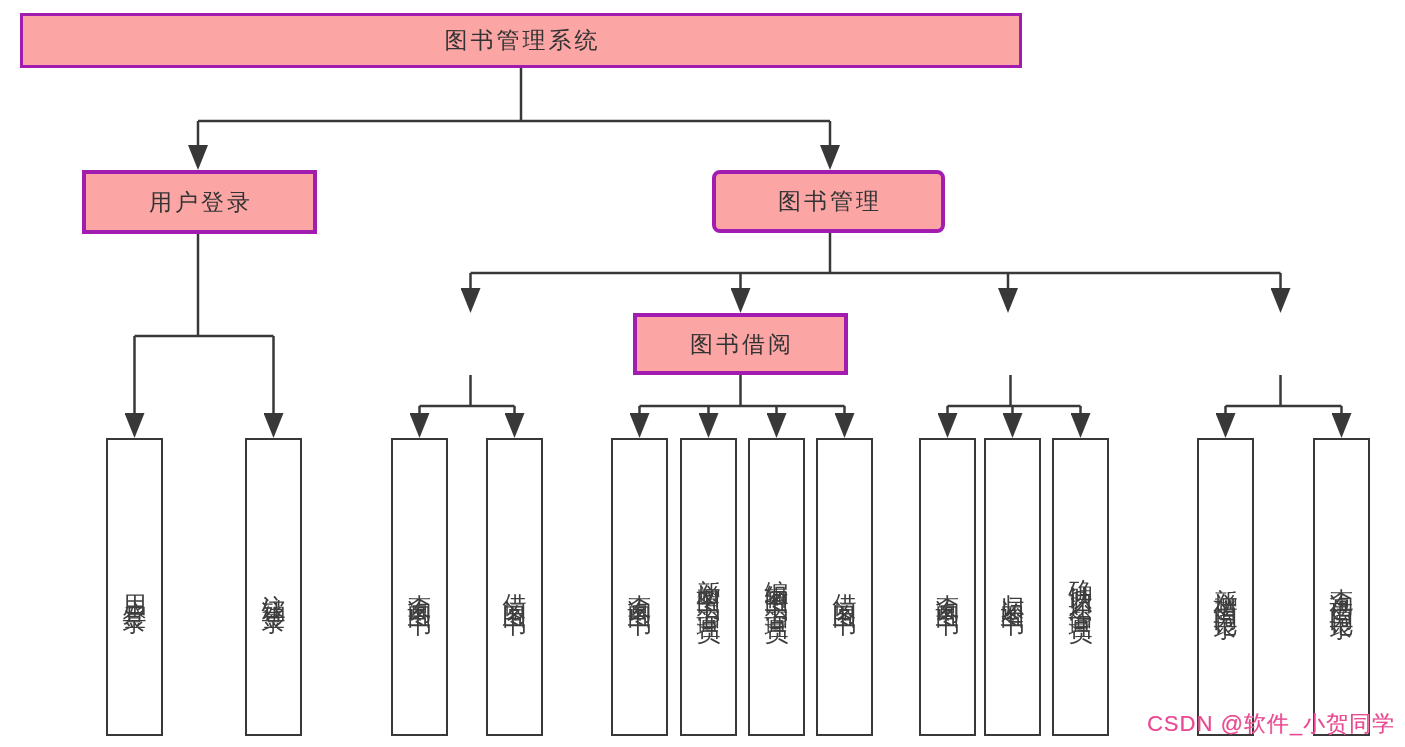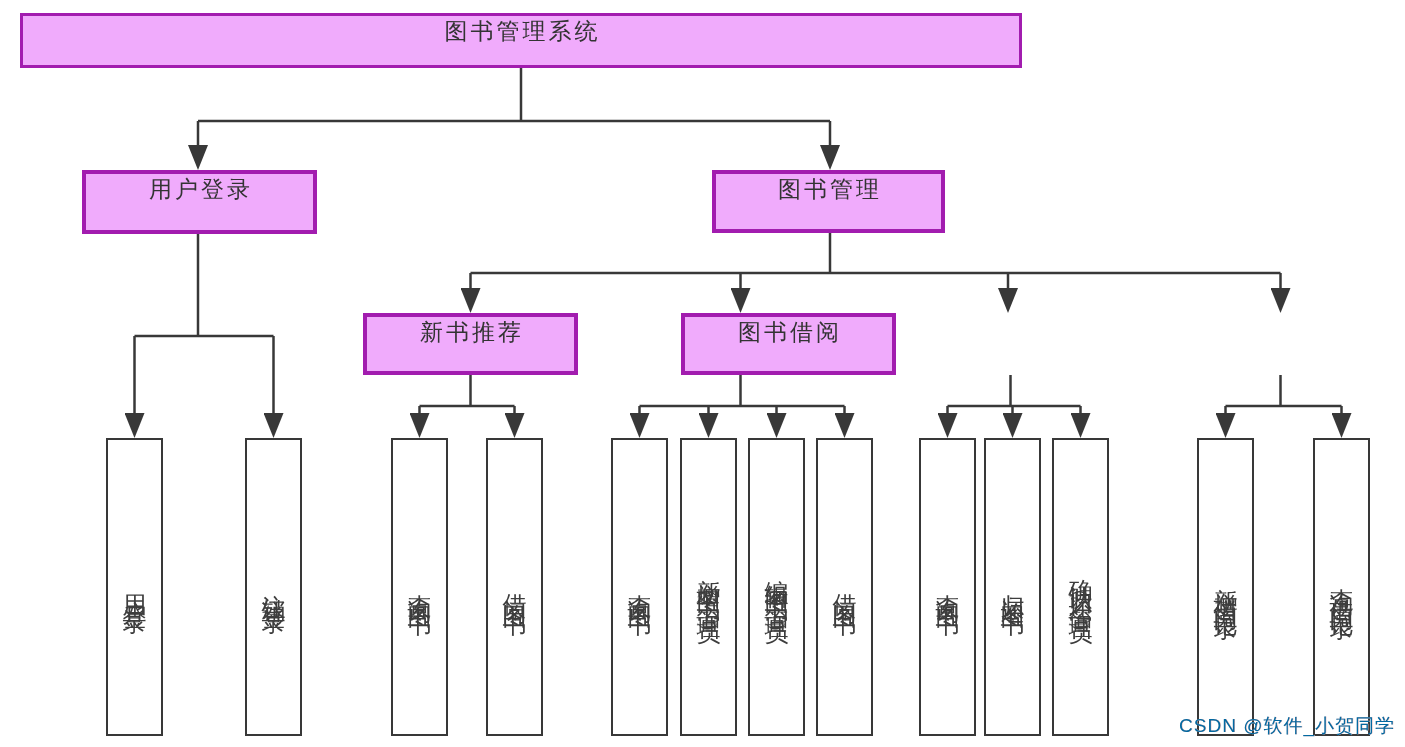--- a/index.html
+++ b/index.html
@@ -1,32 +1,32 @@
 <!DOCTYPE html>
 <html><head>
 <meta charset="utf-8">
 <style>
   * { margin:0; padding:0; box-sizing:border-box; }
   html,body { width:1405px; height:747px; background:#ffffff; overflow:hidden;
               font-family:"Liberation Sans","DejaVu Sans",sans-serif; }
   .canvas { position:relative; width:1405px; height:747px; background:#ffffff; }
   svg.connectors { position:absolute; left:0; top:0; width:1405px; height:747px; z-index:0; }
 
-  .node { position:absolute; background:#f0abfc; border:4px solid #a21caf;
-          display:flex; justify-content:center; z-index:1; }
+  .node { position:absolute; background:#fca5a5; border:4px solid #a21caf;
+          display:flex; align-items:center; justify-content:center; z-index:1; }
   .node span { font-size:23px; letter-spacing:3px; text-indent:3px; color:#333333; white-space:nowrap; }
   .node.root { border-width:3px; }
 
   .leaf { position:absolute; top:438px; width:57px; height:298px; background:#ffffff;
           border:2px solid #383838; display:flex; align-items:center; justify-content:center; z-index:1; }
   .leaf span { writing-mode:vertical-rl; text-orientation:mixed; font-size:24px;
                letter-spacing:6px; color:#3d3d3d; line-height:1; }
 
   .watermark { position:absolute; right:10px; bottom:8px; z-index:2;
-               font-size:19px; letter-spacing:1px; color:#0369a1;
+               font-size:22px; letter-spacing:1px; color:#ec4899;
                text-shadow:0.5px 0 0 #e8b7b7; white-space:nowrap; }
 </style>
 </head>
 <body>
 
 <div class="canvas">
 
   <svg class="connectors" viewBox="0 0 1405 747" xmlns="http://www.w3.org/2000/svg">
     <defs>
       <marker id="arrow" markerWidth="10" markerHeight="8" refX="0" refY="4" orient="auto">
@@ -77,28 +77,25 @@
     </g>
   </svg>
 
   <div class="node root" style="left:20px; top:13px; width:1002px; height:55px;">
     <span>图书管理系统</span>
   </div>
 
   <div class="node" style="left:82px; top:170px; width:235px; height:64px;">
     <span>用户登录</span>
   </div>
-  <div class="node" style="left:712px; top:170px; width:233px; height:63px;">
+  <div class="node" style="left:712px; top:170px; width:233px; height:63px;border-radius:8px;">
     <span>图书管理</span>
   </div>
 
-  <div class="node" style="left:363px; top:313px; width:215px; height:62px;">
-    <span>新书推荐</span>
-  </div>
-  <div class="node" style="left:633px; top:313px; width:215px; height:62px;margin-left:48px;">
+  <div class="node" style="left:633px; top:313px; width:215px; height:62px;">
     <span>图书借阅</span>
   </div>
 
   <div class="leaf" style="left:106px;">
     <span>用户登录</span>
   </div>
   <div class="leaf" style="left:245px;">
     <span>注销登录</span>
   </div>
 

